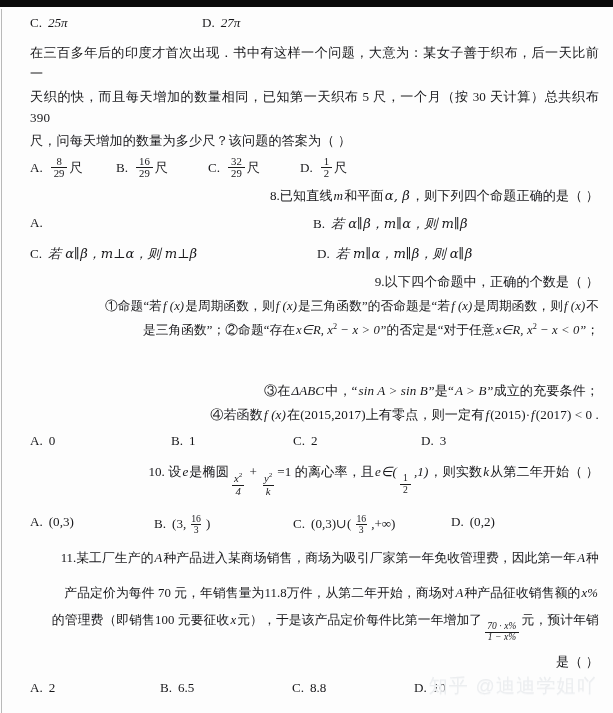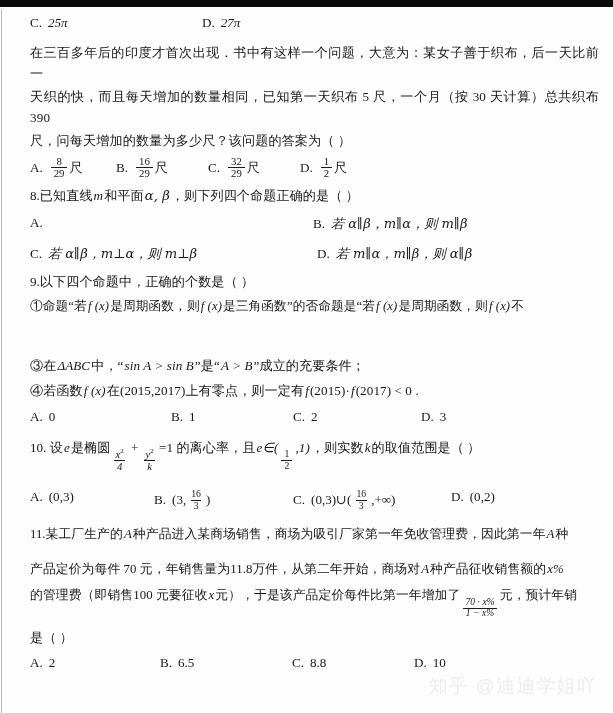--- a/index.html
+++ b/index.html
@@ -49,20 +49,21 @@
     box-sizing: border-box;
   }
 
   
   .line {
     font-size: 13.1px;
     line-height: 1.05;
     margin: 0 0 9px 0;
     white-space: nowrap;
     letter-spacing: .1px;
+    text-align: right;
   }
   .para {
     font-size: 13.1px;
     line-height: 25px;
     margin: 0 0 2px 0;
     text-align: justify;
     text-justify: inter-character;
     letter-spacing: .15px;
   }
 
@@ -216,20 +217,23 @@
 
     <div>
       <div class="line" style="margin-bottom:11px;">
         <span class="qnum">9.</span><span>以下四个命题中，正确的个数是（    ）</span>
       </div>
 
       <div class="line" style="margin-bottom:11px;font-size:12.7px;">
         <span>①命题“若</span><span class="mi tight">f (x)</span><span>是周期函数，则</span><span class="mi tight">f (x)</span><span>是三角函数”的否命题是“若</span><span class="mi tight">f (x)</span><span>是周期函数，则</span><span class="mi tight">f (x)</span><span>不</span>
       </div>
 
+      <div class="line" style="margin-bottom:11px;font-size:12.7px;">
+        <span>是三角函数”；②命题“存在</span><span class="mi tight">x∈R, x<sup class="expn">2</sup> − x &gt; 0</span><span>”的否定是“对于任意</span><span class="mi tight">x∈R, x<sup class="expn">2</sup> − x &lt; 0</span><span>”；</span>
+      </div>
 
       <div class="line" style="margin-bottom:11px;margin-top:46px;">
         <span>③在</span><span class="mi tight">ΔABC</span><span>中，“</span><span class="mi tight">sin A &gt; sin B</span><span>”是“</span><span class="mi tight">A &gt; B</span><span>”成立的充要条件；</span>
       </div>
 
       <div class="line" style="margin-bottom:11px;">
         <span>④若函数</span><span class="mi tight">f (x)</span><span>在(2015,2017)上有零点，则一定有</span><span class="mi tight">f</span><span>(2015)·</span><span class="mi tight">f</span><span>(2017) &lt; 0 .</span>
       </div>
 
       <div class="opts" style="margin-bottom:16px;">
@@ -257,21 +261,21 @@
         <span class="qnum">10.</span>
         <span>设</span><span class="mi tight">e</span><span>是椭圆</span><span class="frac">
             <span class="num mi"><span>x</span><sup class="expn">2</sup></span>
             <span class="den mi">4</span>
           </span><span class="op">+</span><span class="frac">
             <span class="num mi"><span>y</span><sup class="expn">2</sup></span>
             <span class="den mi">k</span>
           </span><span>=1 的离心率，且</span><span class="mi tight">e∈(</span><span class="frac sm">
             <span class="num">1</span>
             <span class="den">2</span>
-          </span><span class="mi tight">,1)</span><span>，则实数</span><span class="mi tight">k</span><span>的取值范围是（    ）</span>
+          </span><span class="mi tight">,1)</span><span>，则实数</span><span class="mi tight">k</span><span>从第二年开始（    ）</span>
       </div>
 
       <div class="opts" style="margin-bottom:17px;">
         <div class="opt" style="width:124px;">
           <span class="opt-lbl">A.</span>
           <span>(0,3)</span>
         </div>
         <div class="opt" style="width:139px;">
           <span class="opt-lbl">B.</span>
           <span>(3,</span>

